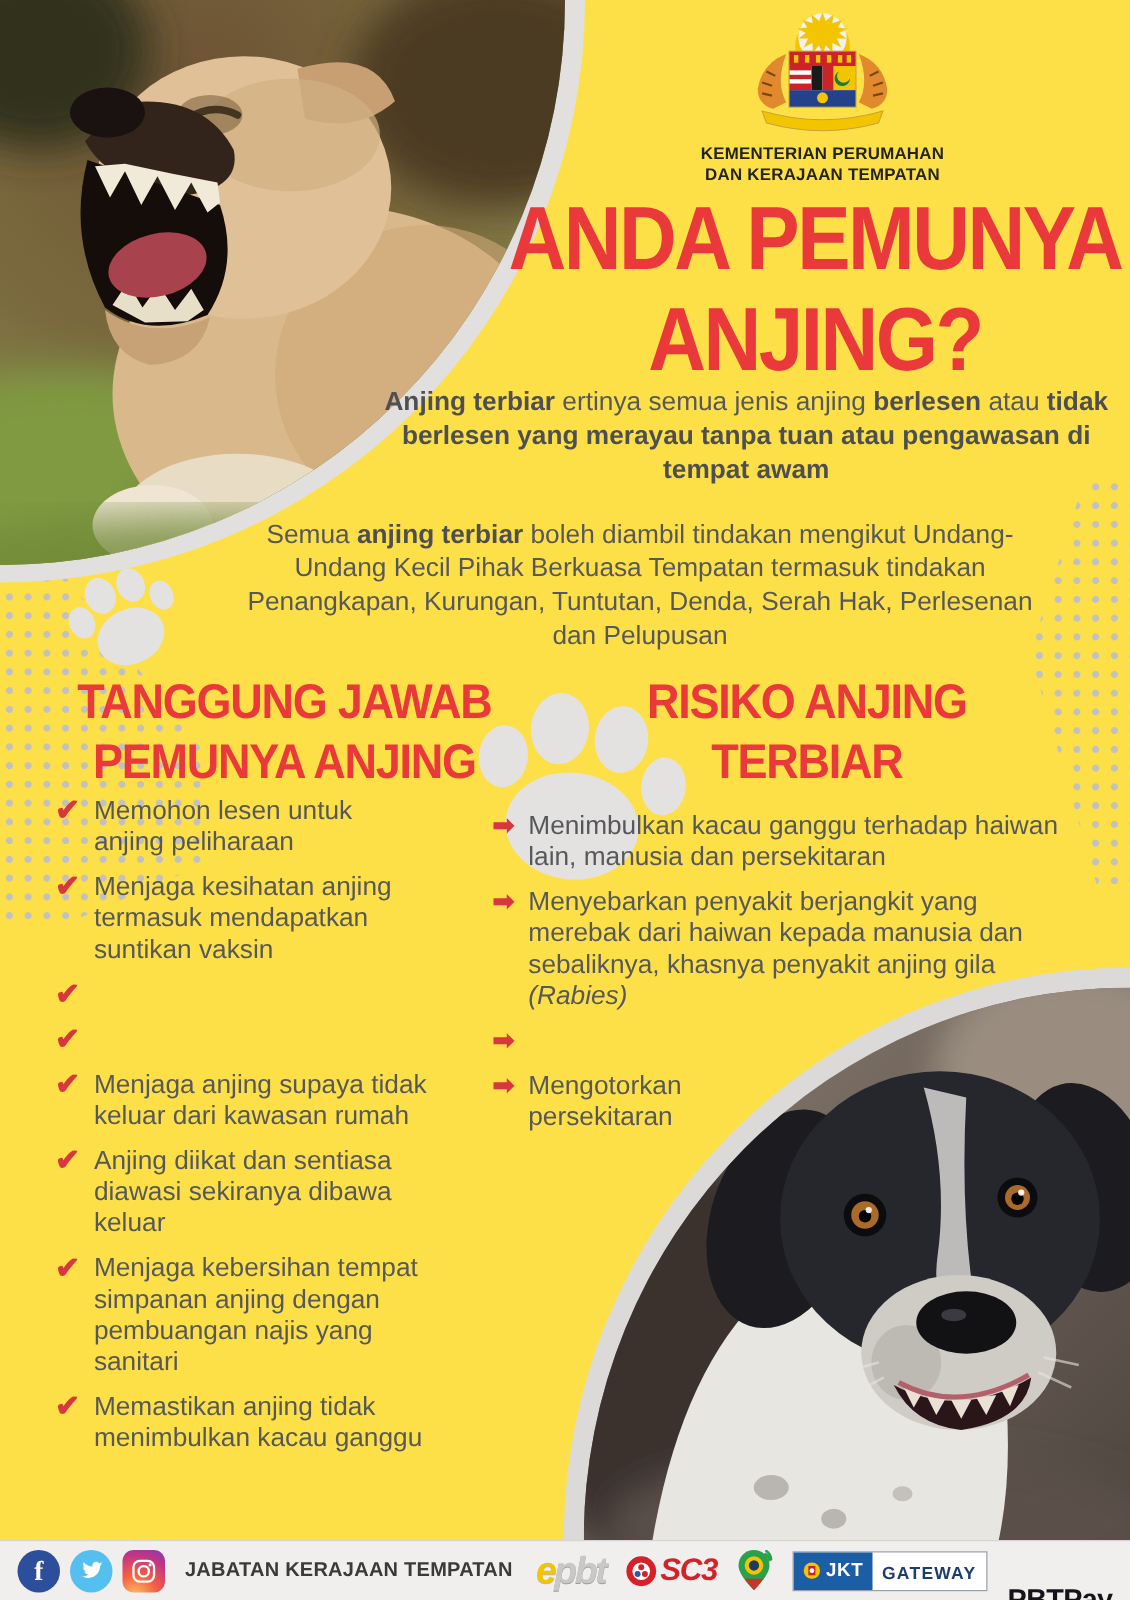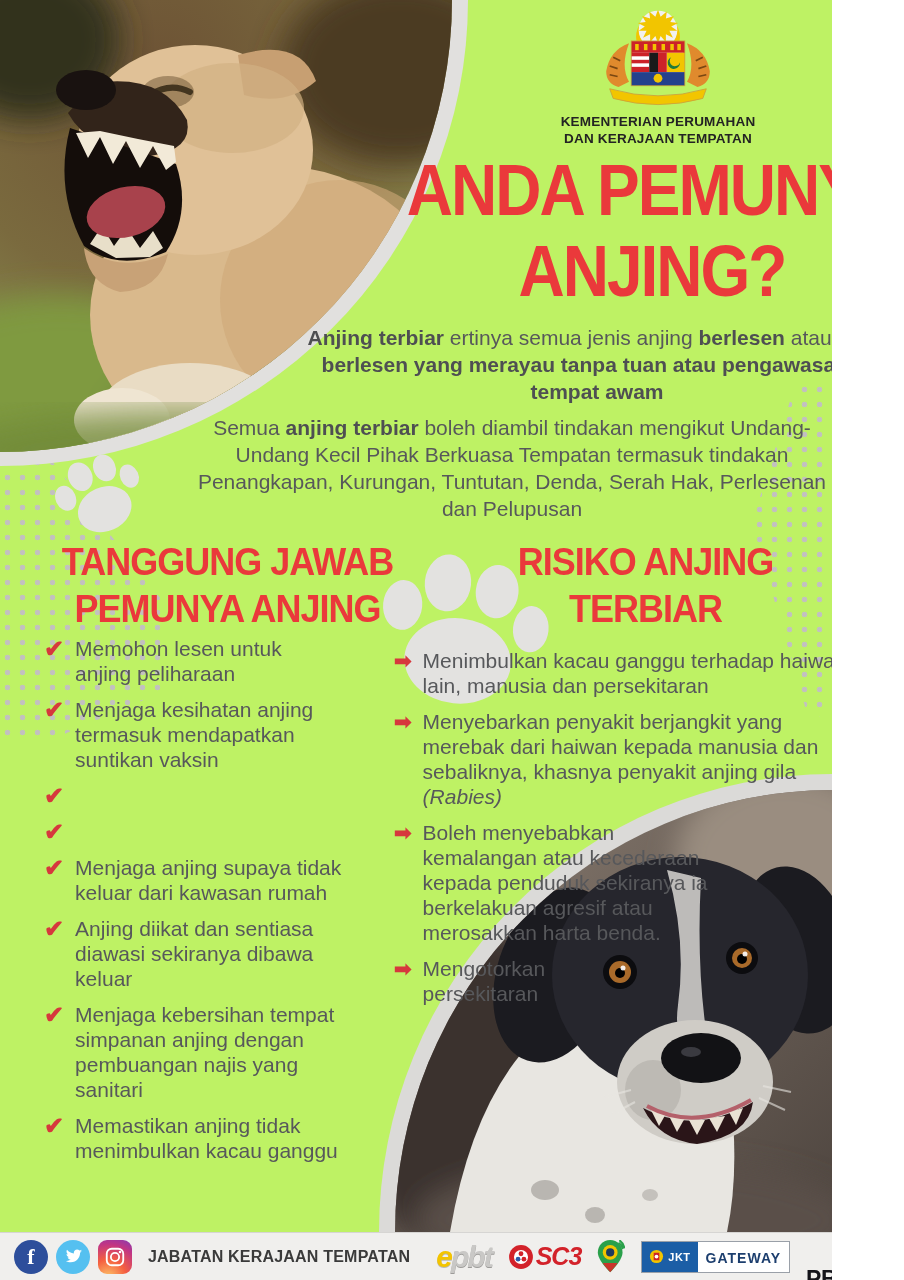--- a/index.html
+++ b/index.html
@@ -1,16 +1,16 @@
 <!DOCTYPE html>
 <html><head>
 <meta charset="utf-8">
 <style>
   html,body{margin:0;padding:0;background:#ffffff;}
-  .poster{position:relative;width:832px;height:1280px;overflow:hidden;background:#bef264;
+  .poster{position:relative;width:904px;height:1280px;overflow:hidden;background:#fde047;
           font-family:"Liberation Sans",sans-serif;color:#57585b;}
   
   .ring-tl{position:absolute;left:0;top:0;width:468px;height:466px;background:#e1e0de;
            border-bottom-right-radius:100%;z-index:1;}
   .photo-tl{position:absolute;left:0;top:0;width:452px;height:452px;overflow:hidden;
             border-bottom-right-radius:100%;z-index:2;}
   .photo-tl svg{display:block;}
   
   .ring-br{position:absolute;right:0;bottom:48px;width:453px;height:458px;background:#dbdad8;
            border-top-left-radius:100%;z-index:1;}
@@ -21,21 +21,21 @@
   .ministry{position:absolute;left:528px;top:8px;width:260px;text-align:center;z-index:3;}
   .crest{width:150px;margin:0 auto;}
   .mline{font-size:13.5px;font-weight:bold;color:#232323;letter-spacing:.2px;line-height:17px;}
   
   .title{position:absolute;left:400px;top:150px;width:504px;margin:0;text-align:center;z-index:3;
          color:#ea393b;font-size:64px;line-height:72px;font-weight:bold;letter-spacing:-2px;
          transform:scaleY(1.12);transform-origin:top center;}
   
   .para{position:absolute;margin:0;text-align:center;font-size:21px;line-height:27px;color:#57585b;z-index:3;}
   .para b{color:#4e4f52;}
-  .para1{left:295px;top:324px;width:604px;}
+  .para1{left:295px;top:308px;width:604px;}
   .para2{left:195px;top:414px;width:634px;}
   
   .dots{position:absolute;background-image:radial-gradient(#c2c1bf 2.5px,transparent 3.1px);
         background-size:15px 15px;z-index:0;}
   .dots-left{left:0;top:425px;width:168px;height:315px;
         clip-path:polygon(0 0,14% 0,100% 58%,100% 84%,30% 100%,0 100%);}
   .dots-right{right:0;top:382px;width:80px;height:335px;
         clip-path:polygon(55% 0,100% 0,100% 100%,70% 100%,0 42%);}
   .paw{position:absolute;z-index:0;}
   .paw svg{display:block;fill:#e3e2e0;}
@@ -78,21 +78,21 @@
   .tw{background:#55c0f0;}
   .ig{border-radius:9px;background:radial-gradient(circle at 30% 110%,#fdc468 0%,#f56040 40%,#c13584 75%,#833ab4 100%);}
   .dept{font-size:16px;font-weight:bold;color:#3a3a3a;letter-spacing:.2px;margin-left:8px;}
   .logo{display:flex;align-items:center;margin-left:16px;}
   .epbt{font-style:italic;font-weight:bold;font-size:30px;letter-spacing:-2px;}
   .epbt .e{color:#f3c400;text-shadow:0 1px 0 #b9b8b6;}
   .epbt .rest{color:#c9c8c6;text-shadow:0 1px 0 #9d9c9a;}
   .osc3 b{font-style:italic;font-weight:bold;font-size:25px;color:#d3222a;letter-spacing:-1px;margin-left:2px;}
   .jkt{display:flex;align-items:stretch;border:1px solid #9aa0a8;background:#fff;height:30px;}
   .jkt-blue{background:#1b5ea6;display:flex;align-items:center;padding:0 7px;}
-  .jkt-blue b{color:#fff;font-size:11px;letter-spacing:.5px;margin-left:4px;}
+  .jkt-blue b{color:#fff;font-size:15px;letter-spacing:.5px;margin-left:4px;}
   .jkt-white{display:flex;align-items:center;padding:16px 8px;}
   .jkt-white b{color:#1c3e6e;font-size:14px;letter-spacing:1px;}
   .pbtpay{font-weight:bold;font-size:23px;color:#14141a;letter-spacing:-.5px;margin-top:46px;}
 </style>
 </head>
 <body>
 
 <div class="poster">
 
   <div class="dots dots-left"></div>
@@ -261,21 +261,20 @@
         <span class="txt"><span>Menimbulkan kacau ganggu terhadap haiwan lain, manusia dan persekitaran</span></span>
       </div>
 
       <div class="item">
         <span class="bullet">➡</span>
         <span class="txt"><span>Menyebarkan penyakit berjangkit yang merebak dari haiwan kepada manusia dan sebaliknya, khasnya penyakit anjing gila </span><i>(Rabies)</i></span>
       </div>
 
       <div class="item">
         <span class="bullet">➡</span>
-        <span class="txt"><span>Boleh menyebabkan kemalangan atau kecederaan kepada penduduk sekiranya ia berkelakuan agresif atau merosakkan harta benda.</span></span>
       </div>
 
       <div class="item">
         <span class="bullet">➡</span>
         <span class="txt"><span>Mengotorkan persekitaran</span></span>
       </div>
     </div>
 
   <div class="ring-br"></div>
   <div class="photo-br">

